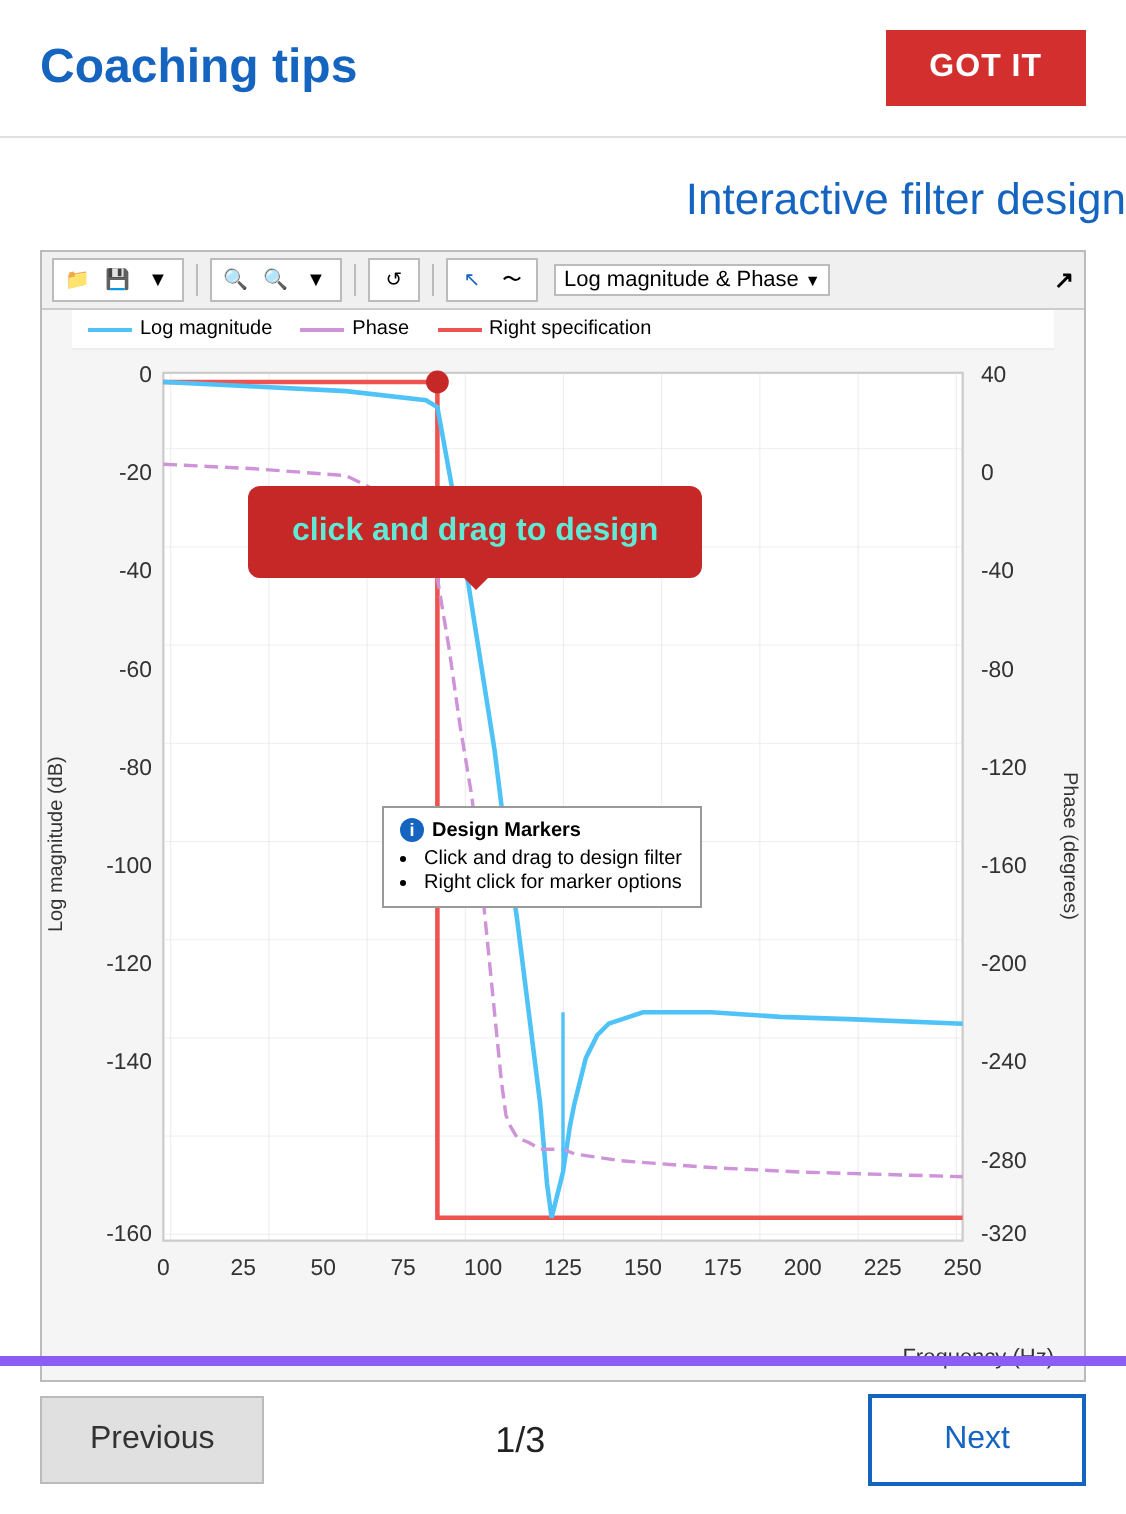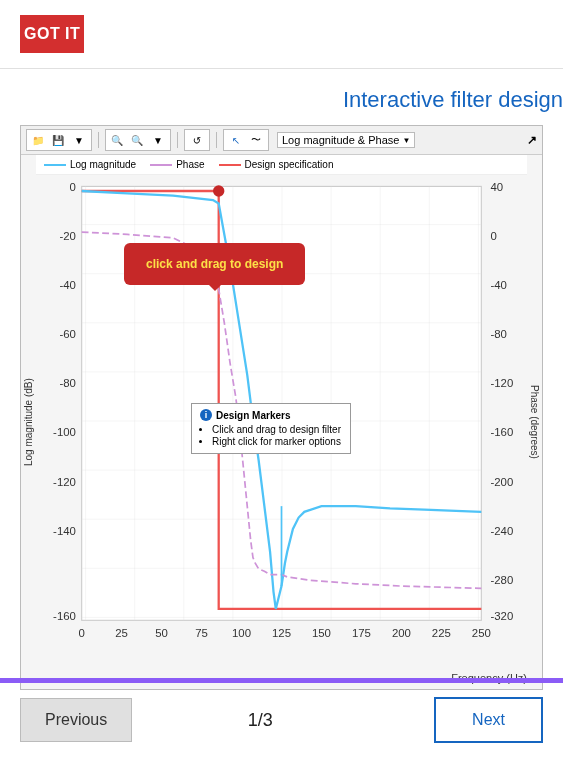--- a/index.html
+++ b/index.html
@@ -22,21 +22,21 @@
     }
     .header-title {
       font-size: 24px;
       font-weight: bold;
       color: #1565C0;
     }
     .got-it-btn {
       background: #D32F2F;
       color: #fff;
       border: none;
-      padding: 10px 4px;
+      padding: 10px 22px;
       font-size: 16px;
       font-weight: bold;
       cursor: pointer;
       letter-spacing: 0.5px;
     }
 
     
     .page-title {
       text-align: right;
       font-size: 22px;
@@ -133,22 +133,22 @@
       position: relative;
       width: 100%;
     }
 
     
     .callout-bubble {
       position: absolute;
       top: 68px;
       left: 88px;
       background: #C62828;
-      color: #fde047;
-      font-size: 12px;
+      color: #5eead4;
+      font-size: 16px;
       font-weight: bold;
       padding: 14px 22px;
       border-radius: 6px;
       white-space: nowrap;
       z-index: 10;
     }
     .callout-bubble::after {
       content: '';
       position: absolute;
       bottom: -12px;
@@ -250,20 +250,21 @@
       cursor: pointer;
       color: #1565C0;
       font-weight: normal;
       margin-left: 46px;
     }
   </style>
 </head>
 <body>
 
 <div class="header">
+  <span class="header-title">Coaching tips</span>
   <button class="got-it-btn">GOT IT</button>
 </div>
 
 <div class="page-title">Interactive filter design</div>
 
 <div class="filter-container">
 
   <div class="toolbar">
     <div class="toolbar-group">
       <span class="toolbar-btn">📁</span>
@@ -302,21 +303,21 @@
         <div class="legend-item">
           <div class="legend-line" style="background:#4FC3F7;"></div>
           <span>Log magnitude</span>
         </div>
         <div class="legend-item">
           <div class="legend-line" style="background:#CE93D8;border-top:2px dashed #CE93D8;height:0;"></div>
           <span>Phase</span>
         </div>
         <div class="legend-item">
           <div class="legend-line" style="background:#EF5350;"></div>
-          <span>Design specification</span>
+          <span>Right specification</span>
         </div>
       </div>
 
       <div class="chart-svg-container">
         <svg width="100%" viewBox="0 0 430 430" xmlns="http://www.w3.org/2000/svg">
 
           <defs>
             <pattern id="grid" width="43" height="43" patternUnits="userSpaceOnUse">
               <path d="M 43 0 L 0 0 0 43" fill="none" stroke="#ddd" stroke-width="0.5"></path>
             </pattern>

